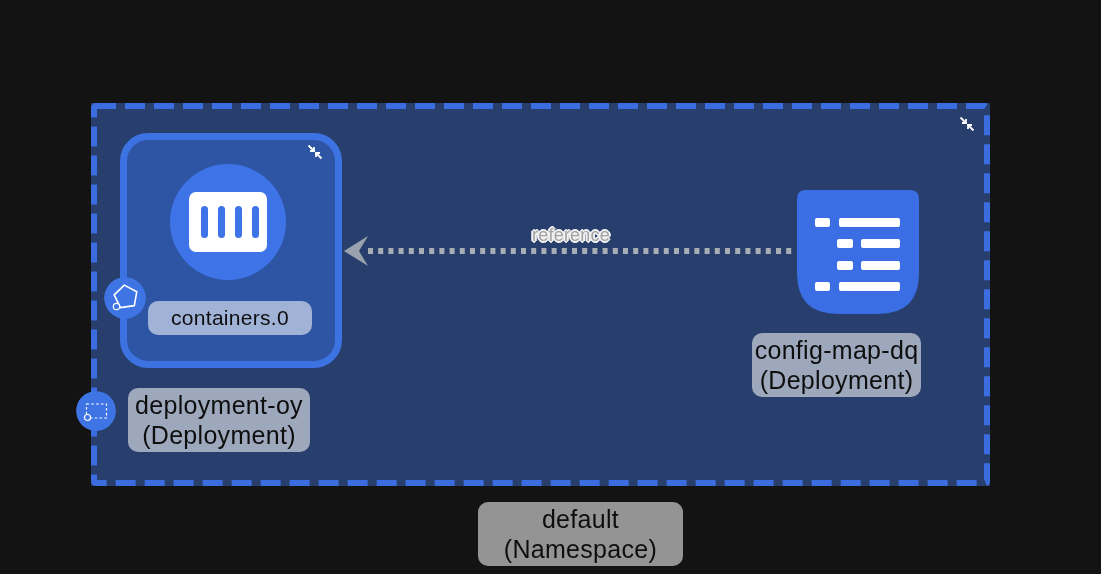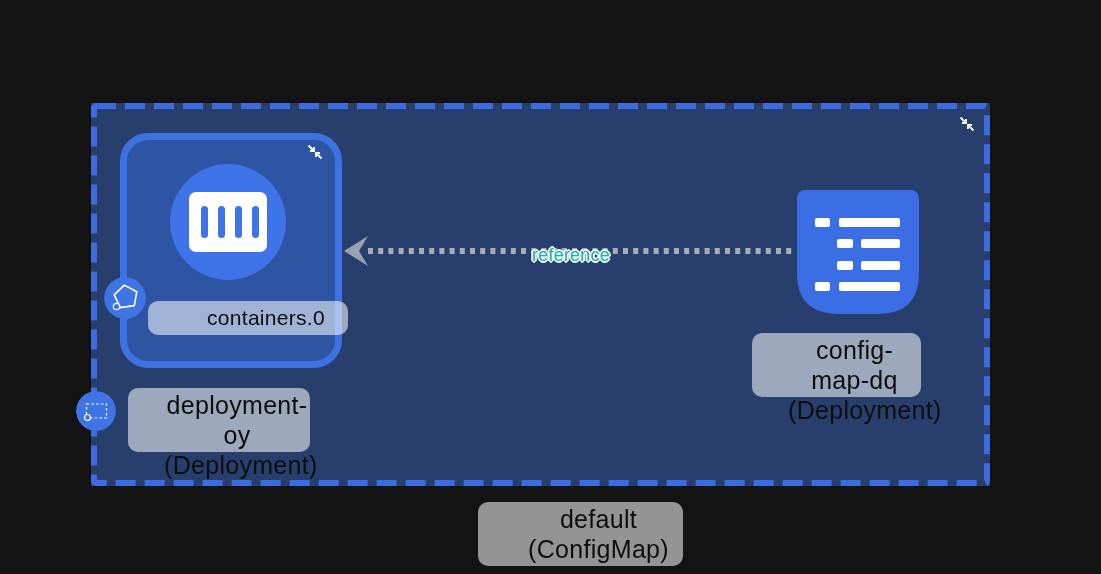--- a/index.html
+++ b/index.html
@@ -23,21 +23,21 @@
     background:#2e55a3;border:7px solid #3d72e2;border-radius:28px;
   }
   .container-circle{
     left:170px;top:164px;width:116px;height:116px;border-radius:50%;
     background:#3e74e8;display:flex;align-items:center;justify-content:center;
   }
 
   
   .badge-label{
     border-radius:10px;background:rgba(255,255,255,0.55);
-    color:#0e0e0e;text-align:center;letter-spacing:0.3px;padding-left:36px;
+    color:#0e0e0e;text-align:center;letter-spacing:0.3px;
   }
   .containers-label{
     left:148px;top:301px;width:164px;height:34px;
     font-size:21px;line-height:34px;
   }
   .two-line{font-size:25px;line-height:30px;padding-top:2px;box-sizing:border-box;}
   .deployment-label{left:128px;top:388px;width:182px;height:64px;}
   .configmap-label{left:752px;top:333px;width:169px;height:64px;}
   .namespace-label{left:450px;top:502px;width:205px;height:64px;margin-left:28px;}
   .two-line span{display:block;}
@@ -48,22 +48,22 @@
   .deploy-badge{left:76px;top:391px;width:40px;height:40px;}
 
   
   .collapse{width:20px;height:20px;cursor:pointer;}
   .collapse-ns{left:957px;top:114px;}
   .collapse-node{left:305px;top:142px;}
 
   
   .edge-svg{left:342px;top:231px;width:456px;height:40px;}
   .edge-label{
-    left:517px;top:244px;width:108px;text-align:center;
-    font-size:18px;line-height:22px;color:#14b8a6;letter-spacing:0.2px;
+    left:517px;top:224px;width:108px;text-align:center;
+    font-size:18px;line-height:22px;color:#a3a3a3;letter-spacing:0.2px;
     text-shadow:
       -2px 0 0 #f2f2f2, 2px 0 0 #f2f2f2, 0 -2px 0 #f2f2f2, 0 2px 0 #f2f2f2,
       -1px -1px 0 #f2f2f2, 1px -1px 0 #f2f2f2, -1px 1px 0 #f2f2f2, 1px 1px 0 #f2f2f2;
   }
 
   .configmap-icon{left:796px;top:189px;width:124px;height:126px;}
 </style>
 </head>
 <body>
 
@@ -143,16 +143,16 @@
     </g>
   </svg>
 
   <div class="abs badge-label two-line configmap-label">
     <span>config-map-dq</span>
     <span>(Deployment)</span>
   </div>
 
   <div class="abs badge-label two-line namespace-label">
     <span>default</span>
-    <span>(ConfigMap)</span>
+    <span>(Namespace)</span>
   </div>
 
 </div>
 
 </body></html>

